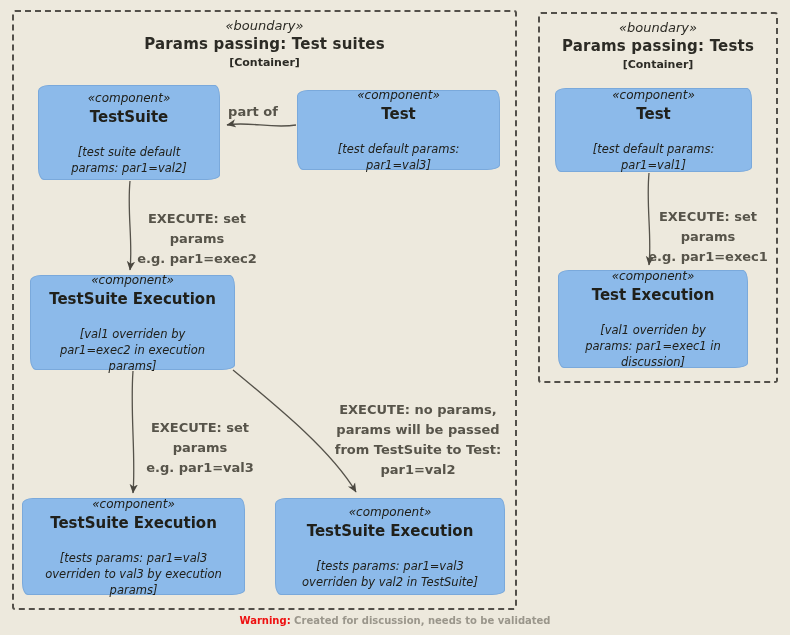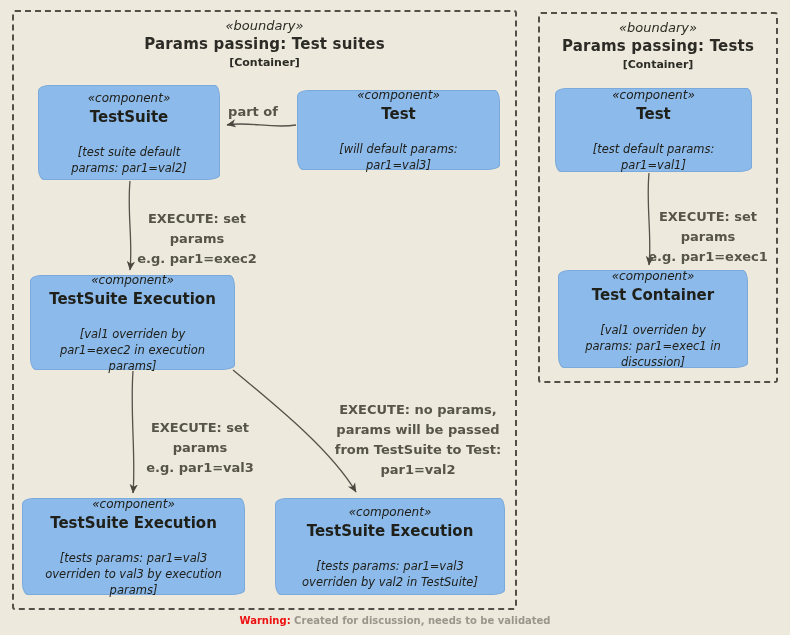--- a/index.html
+++ b/index.html
@@ -128,21 +128,21 @@
 
   <div class="node" id="node-testsuite">
     <div class="node-stereotype">«component»</div>
     <div class="node-name">TestSuite</div>
     <div class="node-desc">[test suite default params: par1=val2]</div>
   </div>
 
   <div class="node" id="node-test-left">
     <div class="node-stereotype">«component»</div>
     <div class="node-name">Test</div>
-    <div class="node-desc">[will default params: par1=val3]</div>
+    <div class="node-desc">[test default params: par1=val3]</div>
   </div>
 
   <div class="node" id="node-ts-exec">
     <div class="node-stereotype">«component»</div>
     <div class="node-name">TestSuite Execution</div>
     <div class="node-desc">[val1 overriden by par1=exec2 in execution params]</div>
   </div>
 
   <div class="node" id="node-ts-exec-left">
     <div class="node-stereotype">«component»</div>
@@ -157,21 +157,21 @@
   </div>
 
   <div class="node" id="node-test-right">
     <div class="node-stereotype">«component»</div>
     <div class="node-name">Test</div>
     <div class="node-desc">[test default params: par1=val1]</div>
   </div>
 
   <div class="node" id="node-test-exec">
     <div class="node-stereotype">«component»</div>
-    <div class="node-name">Test Container</div>
+    <div class="node-name">Test Execution</div>
     <div class="node-desc">[val1 overriden by params: par1=exec1 in discussion]</div>
   </div>
 
   <div class="edge-label" id="edge-label-part-of">part of</div>
   <div class="edge-label" id="edge-label-exec2">EXECUTE: set params
 e.g. par1=exec2</div>
   <div class="edge-label" id="edge-label-val3">EXECUTE: set params
 e.g. par1=val3</div>
   <div class="edge-label" id="edge-label-no-params">EXECUTE: no params,
 params will be passed

